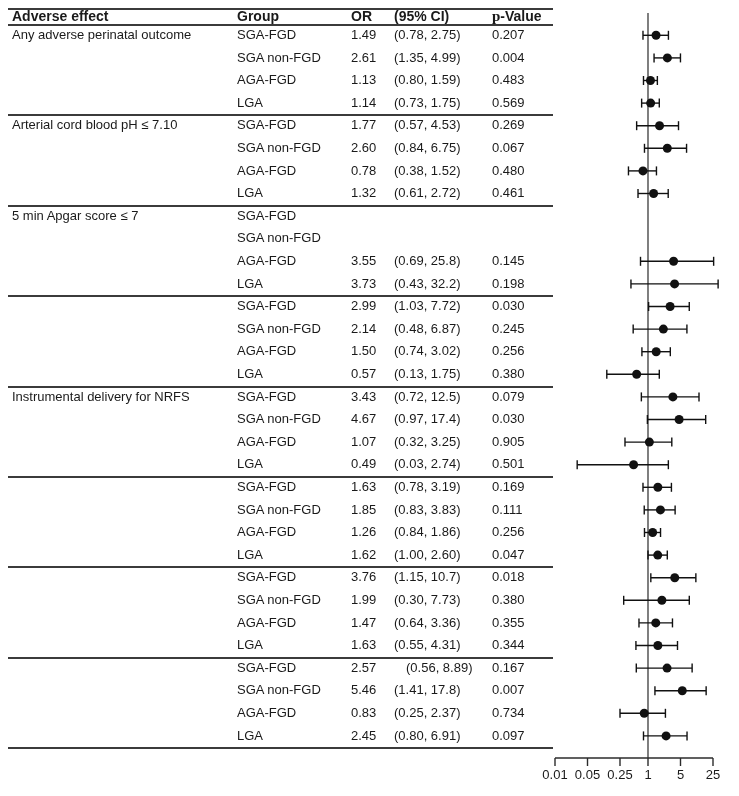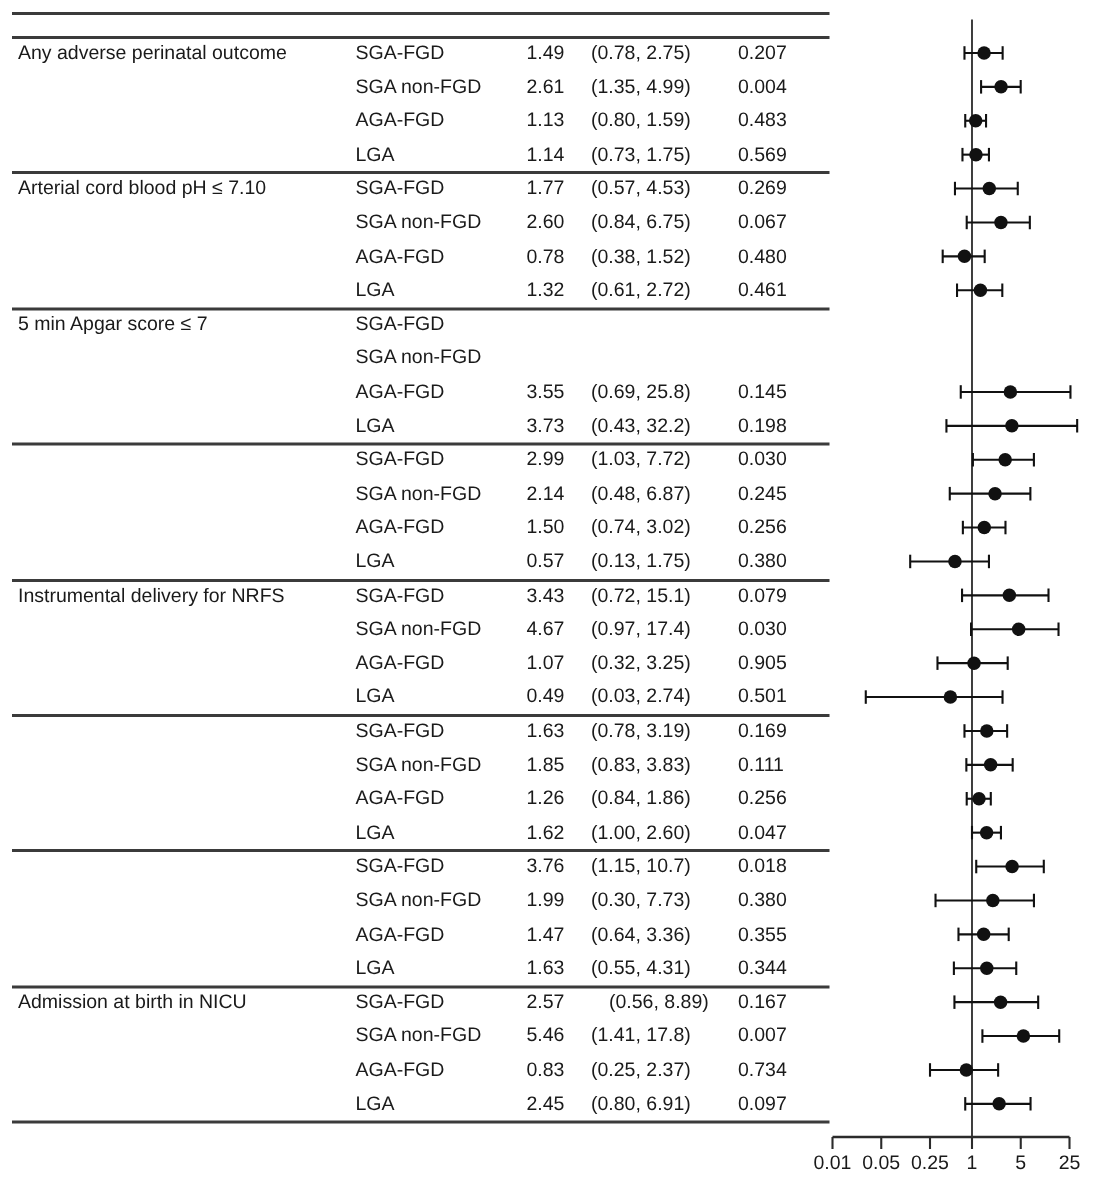--- a/index.html
+++ b/index.html
@@ -22,20 +22,27 @@
   .pcell::first-letter { font-family:"Liberation Serif", serif; font-size:15px; }
   svg { position:absolute; left:0; top:0; }
 </style>
 </head>
 <body>
 
 <div class="figure">
 
   <div class="rule" style="top:8px;"></div>
 
+  <div class="hdr-row" style="top:9px;">
+    <div class="hdr c-effect">Adverse effect</div>
+    <div class="hdr c-group">Group</div>
+    <div class="hdr c-or">OR</div>
+    <div class="hdr c-ci">(95% CI)</div>
+    <div class="hdr c-p pcell">p-Value</div>
+  </div>
 
   <div class="rule" style="top:24px;"></div>
 
   <div id="rows">
       <div class="row" style="top: 24px; height: 22.6px;">
         <div class="cell c-effect" style="line-height: 22.6px;">Any adverse perinatal outcome</div>
         <div class="cell c-group" style="line-height: 22.6px;">SGA-FGD</div>
         <div class="cell c-or" style="line-height: 22.6px;">1.49</div>
         <div class="cell c-ci" style="line-height: 22.6px;">(0.78, 2.75)</div>
         <div class="cell c-p" style="line-height: 22.6px;">0.207</div>
@@ -141,21 +148,21 @@
         <div class="cell c-effect" style="line-height: 22.6px;"></div>
         <div class="cell c-group" style="line-height: 22.6px;">LGA</div>
         <div class="cell c-or" style="line-height: 22.6px;">0.57</div>
         <div class="cell c-ci" style="line-height: 22.6px;">(0.13, 1.75)</div>
         <div class="cell c-p" style="line-height: 22.6px;">0.380</div>
       </div>
       <div class="row" style="top: 385.6px; height: 22.6px;">
         <div class="cell c-effect" style="line-height: 22.6px;">Instrumental delivery for NRFS</div>
         <div class="cell c-group" style="line-height: 22.6px;">SGA-FGD</div>
         <div class="cell c-or" style="line-height: 22.6px;">3.43</div>
-        <div class="cell c-ci" style="line-height: 22.6px;">(0.72, 15.1)</div>
+        <div class="cell c-ci" style="line-height: 22.6px;">(0.72, 12.5)</div>
         <div class="cell c-p" style="line-height: 22.6px;">0.079</div>
       </div>
       <div class="row" style="top: 408.2px; height: 22.6px;">
         <div class="cell c-effect" style="line-height: 22.6px;"></div>
         <div class="cell c-group" style="line-height: 22.6px;">SGA non-FGD</div>
         <div class="cell c-or" style="line-height: 22.6px;">4.67</div>
         <div class="cell c-ci" style="line-height: 22.6px;">(0.97, 17.4)</div>
         <div class="cell c-p" style="line-height: 22.6px;">0.030</div>
       </div>
       <div class="row" style="top: 430.8px; height: 22.6px;">
@@ -220,21 +227,20 @@
         <div class="cell c-p" style="line-height: 22.6px;">0.355</div>
       </div>
       <div class="row" style="top: 634.2px; height: 22.6px;">
         <div class="cell c-effect" style="line-height: 22.6px;"></div>
         <div class="cell c-group" style="line-height: 22.6px;">LGA</div>
         <div class="cell c-or" style="line-height: 22.6px;">1.63</div>
         <div class="cell c-ci" style="line-height: 22.6px;">(0.55, 4.31)</div>
         <div class="cell c-p" style="line-height: 22.6px;">0.344</div>
       </div>
       <div class="row" style="top: 656.8px; height: 22.6px;">
-        <div class="cell c-effect" style="line-height: 22.6px;">Admission at birth in NICU</div>
         <div class="cell c-group" style="line-height: 22.6px;">SGA-FGD</div>
         <div class="cell c-or" style="line-height: 22.6px;">2.57</div>
         <div class="cell c-ci" style="line-height: 22.6px; margin-left: 12px;">(0.56, 8.89)</div>
         <div class="cell c-p" style="line-height: 22.6px;">0.167</div>
       </div>
       <div class="row" style="top: 679.4px; height: 22.6px;">
         <div class="cell c-effect" style="line-height: 22.6px;"></div>
         <div class="cell c-group" style="line-height: 22.6px;">SGA non-FGD</div>
         <div class="cell c-or" style="line-height: 22.6px;">5.46</div>
         <div class="cell c-ci" style="line-height: 22.6px;">(1.41, 17.8)</div>

